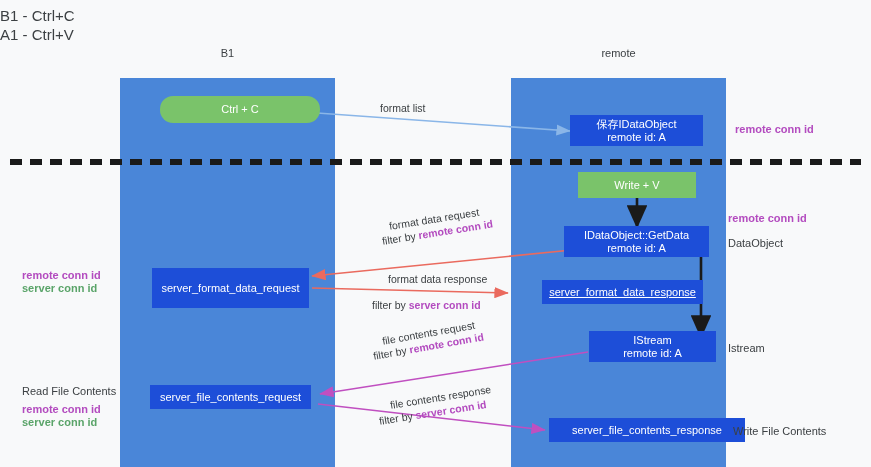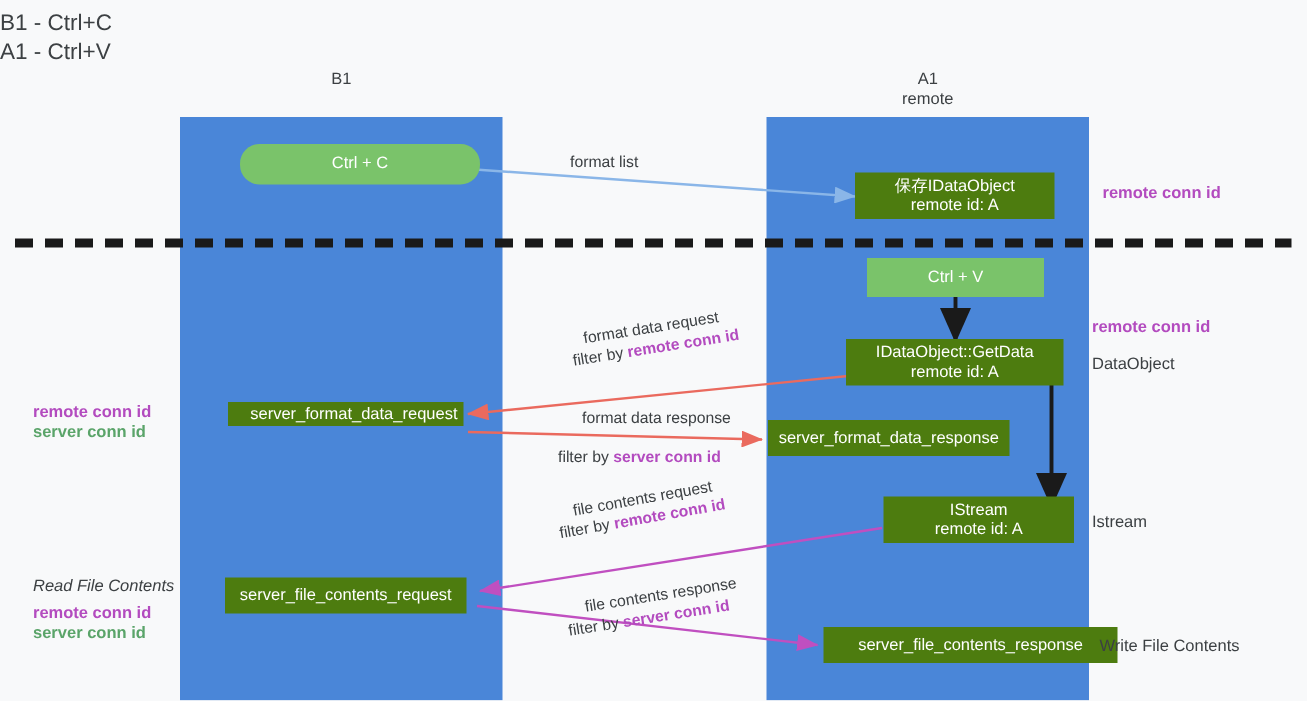--- a/index.html
+++ b/index.html
@@ -59,21 +59,21 @@
     flex-direction: column;
     align-items: center;
     justify-content: center;
     color: #ffffff;
     font-size: 11px;
     line-height: 13px;
     text-align: center;
     padding: 2px 4px;
   }
   .node-green { background: #7ac36a; }
-  .node-orange { background: #4d7c0f; }
+  .node-orange { background: #1d4ed8; }
 
   .side-label {
     position: absolute;
     font-size: 11px;
     line-height: 14px;
     color: #3c4043;
     white-space: nowrap;
   }
   .side-label.purple { color: #b34bbf; font-weight: bold; }
   .side-label.green { color: #5aa469; font-weight: bold; }
@@ -103,21 +103,20 @@
 
   <div class="title">
     <div>B1 - Ctrl+C</div>
     <div>A1 - Ctrl+V</div>
   </div>
 
   <div class="lane-head lane-head-b1">
     <div>B1</div>
   </div>
   <div class="lane-head lane-head-a1">
-    <div>A1</div>
     <div>remote</div>
   </div>
 
   <svg id="svg-layer" viewBox="0 0 871 467">
     <defs>
       <marker id="ah-blue" markerWidth="9" markerHeight="7" refX="8.5" refY="3.5" orient="auto">
         <polygon points="0,0 9,3.5 0,7" fill="#8ab6e8"></polygon>
       </marker>
       <marker id="ah-red" markerWidth="9" markerHeight="7" refX="8.5" refY="3.5" orient="auto">
         <polygon points="0,0 9,3.5 0,7" fill="#ea6a5e"></polygon>
@@ -150,33 +149,33 @@
   <div class="node node-green" style="left:160px; top:96px; width:160px; height:27px;border-radius:13px;">
     <span>Ctrl + C</span>
   </div>
 
   <div class="node node-orange" style="left:570px; top:115px; width:133px; height:31px;">
     <span>保存IDataObject</span>
     <span>remote id: A</span>
   </div>
 
   <div class="node node-green" style="left:578px; top:172px; width:118px; height:26px;">
-    <span>Ctrl + V</span>
+    <span>Write + V</span>
   </div>
 
   <div class="node node-orange" style="left:564px; top:226px; width:145px; height:31px;">
     <span>IDataObject::GetData</span>
     <span>remote id: A</span>
   </div>
 
-  <div class="node node-orange" style="left:152px; top:268px; width:157px; height:16px;align-items:flex-end;">
+  <div class="node node-orange" style="left:152px; top:268px; width:157px; height:40px;">
     <span>server_format_data_request</span>
   </div>
 
-  <div class="node node-orange" style="left:512px; top:280px; width:161px; height:24px;">
+  <div class="node node-orange" style="left:542px; top:280px; width:161px; height:24px;text-decoration:underline;">
     <span>server_format_data_response</span>
   </div>
 
   <div class="node node-orange" style="left:589px; top:331px; width:127px; height:31px;">
     <span>IStream</span>
     <span>remote id: A</span>
   </div>
 
   <div class="node node-orange" style="left:150px; top:385px; width:161px; height:24px;">
     <span>server_file_contents_request</span>
@@ -192,21 +191,21 @@
 
   <div class="side-label plain" style="left:728px; top:236px;">DataObject</div>
 
   <div class="side-label plain" style="left:728px; top:341px;">Istream</div>
 
   <div class="side-label plain" style="left:733px; top:424px;">Write File Contents</div>
 
   <div class="side-label purple" style="left:22px; top:268px;">remote conn id</div>
   <div class="side-label green" style="left:22px; top:281px;">server conn id</div>
 
-  <div class="side-label plain" style="left:22px; top:384px;font-style:italic;">Read File Contents</div>
+  <div class="side-label plain" style="left:22px; top:384px;">Read File Contents</div>
   <div class="side-label purple" style="left:22px; top:402px;">remote conn id</div>
   <div class="side-label green" style="left:22px; top:415px;">server conn id</div>
 
   <div class="edge-label" style="left:380px; top:101px;">format list</div>
 
   <div class="edge-label rot-a" style="left:388px; top:219px;">format data request</div>
   <div class="edge-label rot-a" style="left:381px; top:234px;">
     <span>filter by </span><span class="hl-purple">remote conn id</span>
   </div>
 

